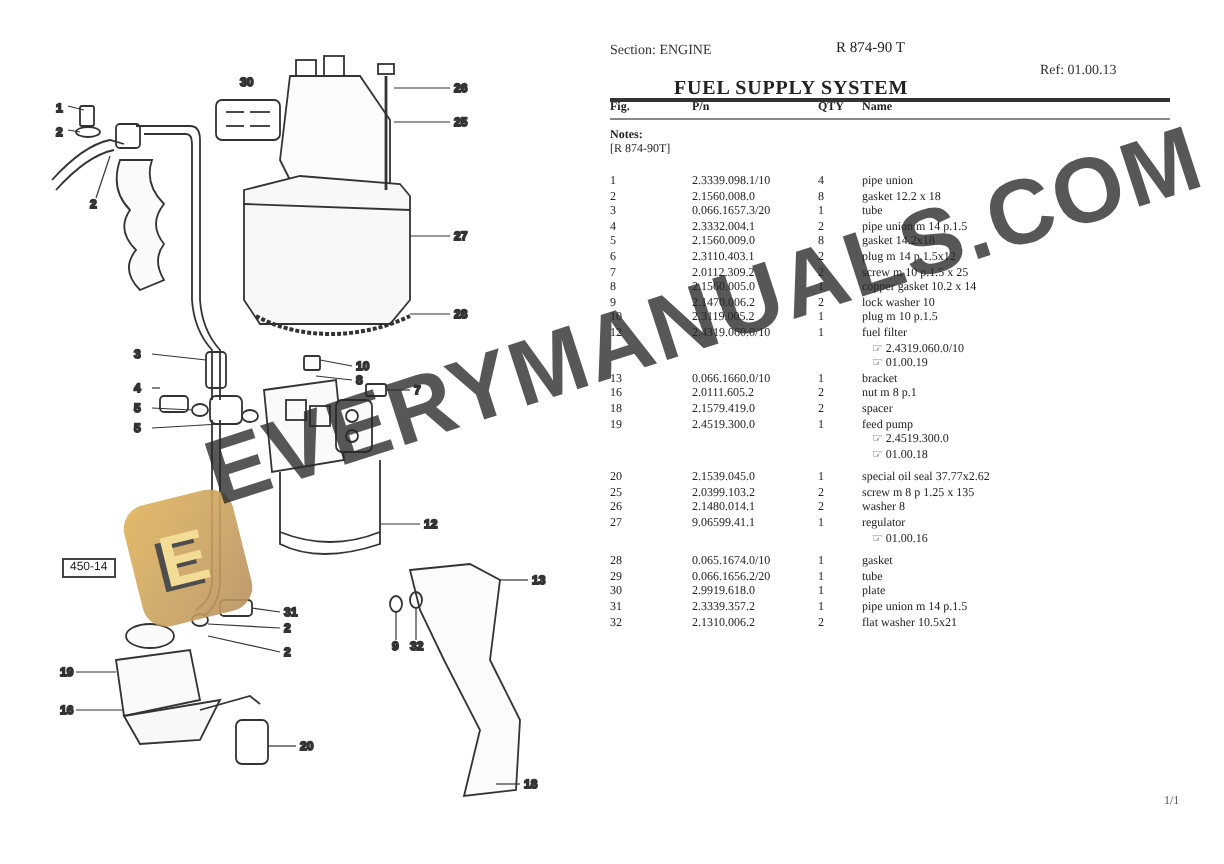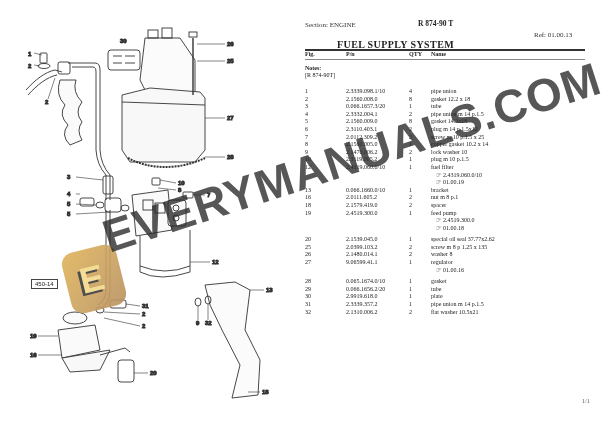--- a/index.html
+++ b/index.html
@@ -4,23 +4,23 @@
   <style>
     html, body { margin: 0; padding: 0; }
     body {
       width: 612px; height: 432px; background: #ffffff; position: relative; overflow: hidden;
       font-family: "Liberation Serif", "DejaVu Serif", serif; color: #222;
     }
     .diagram { position: absolute; left: 0; top: 0; width: 300px; height: 420px; }
     .diagram svg { width: 300px; height: 420px; display: block; }
     .callout { font-family: "Liberation Sans", sans-serif; font-size: 6px; font-weight: bold; fill: #222; }
 
-    .doc-code { position: absolute; left: 418px; top: 19px; font-size: 7.5px; font-weight: bold; }
+    .doc-code { position: absolute; left: 418px; top: 19px; font-size: 7.5px; font-weight: normal; }
     .section { position: absolute; left: 305px; top: 21px; font-size: 7px; color: #333; }
-    .ref { position: absolute; left: 534px; top: 31px; font-size: 7px; color: #333; }
+    .ref { position: absolute; left: 520px; top: 31px; font-size: 7px; color: #333; }
     .title { position: absolute; left: 305px; top: 39px; font-size: 10px; font-weight: bold; letter-spacing: 0.4px; margin-left: 32px; }
     .rule-top { position: absolute; left: 305px; top: 49px; width: 280px; height: 2px; background: #333; }
     .col-head { position: absolute; top: 51px; font-size: 6px; font-weight: bold; }
     .rule-bottom { position: absolute; left: 305px; top: 59px; width: 280px; height: 1px; background: #888; }
     .notes-label { position: absolute; left: 305px; top: 65px; font-size: 6px; font-weight: bold; }
     .notes-val { position: absolute; left: 305px; top: 72px; font-size: 6px; }
 
     .parts { position: absolute; left: 305px; top: 88px; width: 290px; font-size: 6px; line-height: 7.6px; }
     .row { position: relative; height: 7.6px; }
     .row .c { position: absolute; top: 0; white-space: nowrap; }

